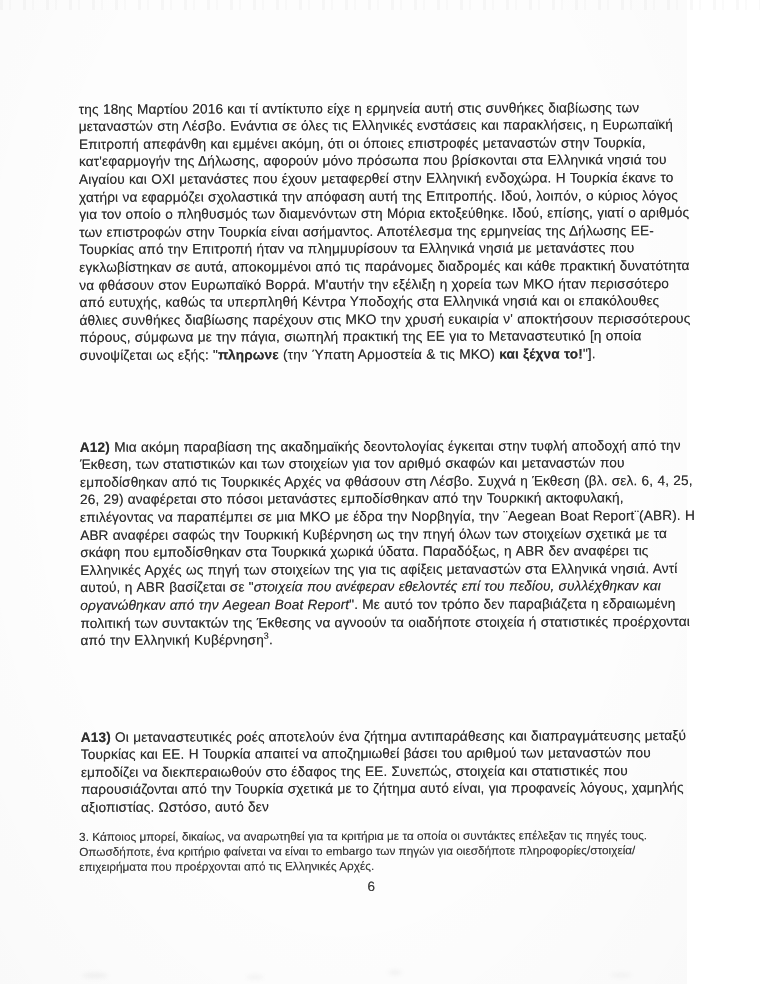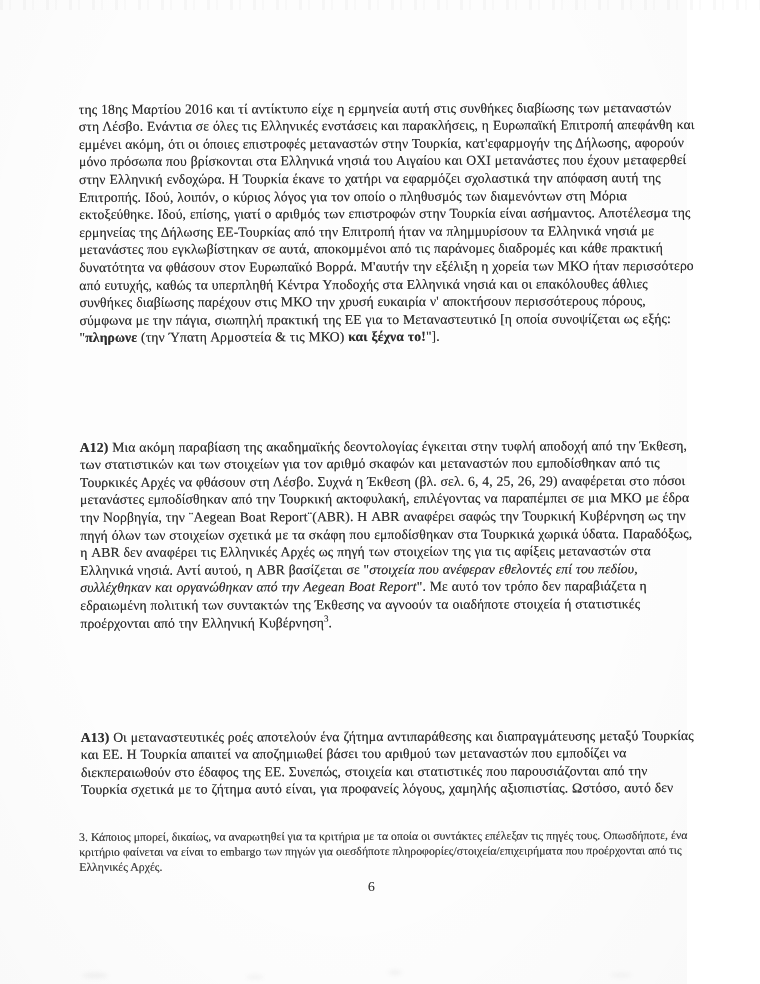--- a/index.html
+++ b/index.html
@@ -8,21 +8,20 @@
     background:#ffffff;
     font-family:"Liberation Sans", sans-serif;
     overflow:hidden;
   }
   .scan-page{
     position:relative;
     width:687px;height:984px;
     background:
       radial-gradient(ellipse at 50% 40%, rgba(255,255,255,0) 60%, rgba(0,0,0,0.015) 100%),
       #fdfdfd;
-    font-family: Liberation Serif, serif;
   }
   .scan-content{
     position:absolute;
     left:0;top:0;width:760px;height:984px;
     transform:rotate(-0.18deg);
     transform-origin:50% 50%;
   }
   .para{
     position:absolute;
     left:80px;

